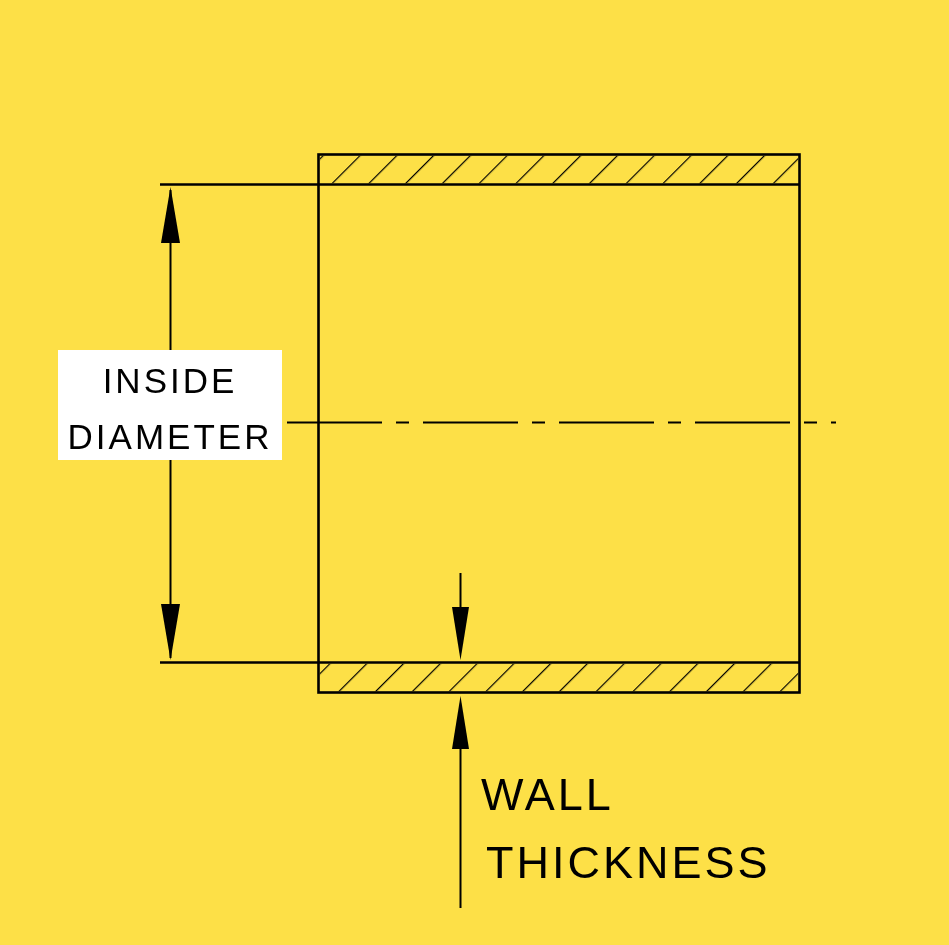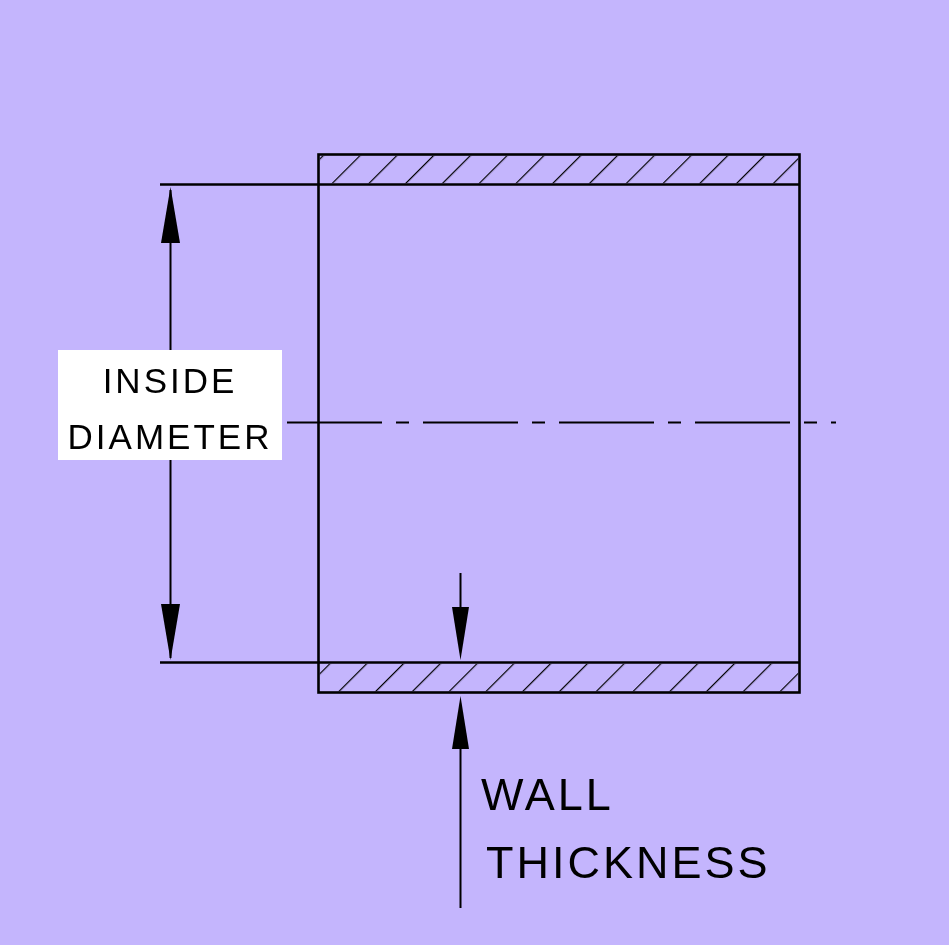--- a/index.html
+++ b/index.html
@@ -4,21 +4,21 @@
 <style>
   html, body {
     margin: 0;
     padding: 0;
     background: #ffffff;
   }
   .canvas {
     position: relative;
     width: 949px;
     height: 945px;
-    background: #c4b5fd;
+    background: #fde047;
     overflow: hidden;
     font-family: "Liberation Sans", sans-serif;
   }
   svg text {
     font-family: "Liberation Sans", sans-serif;
     fill: #000000;
   }
   .dim-label {
     font-size: 35px;
     letter-spacing: 3px;

